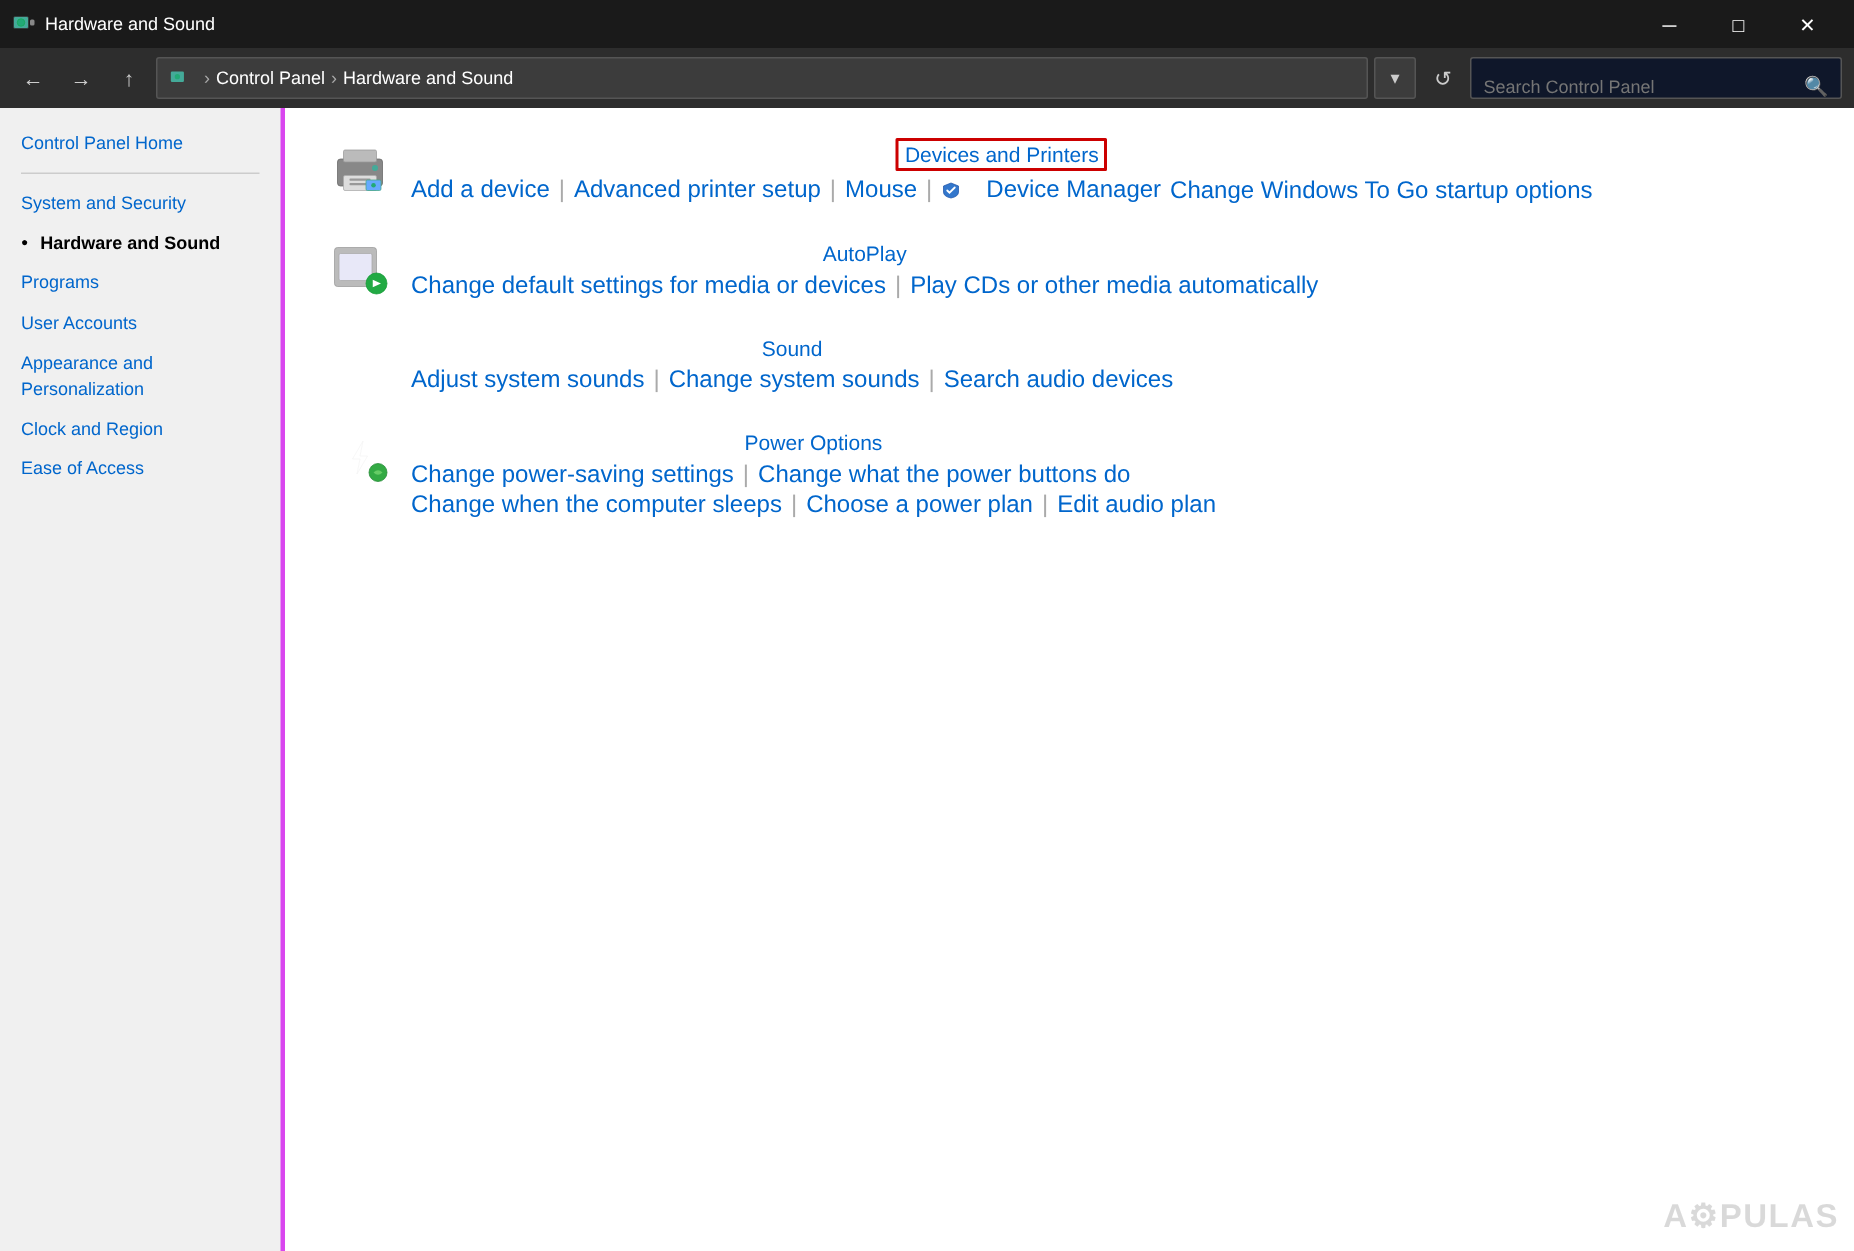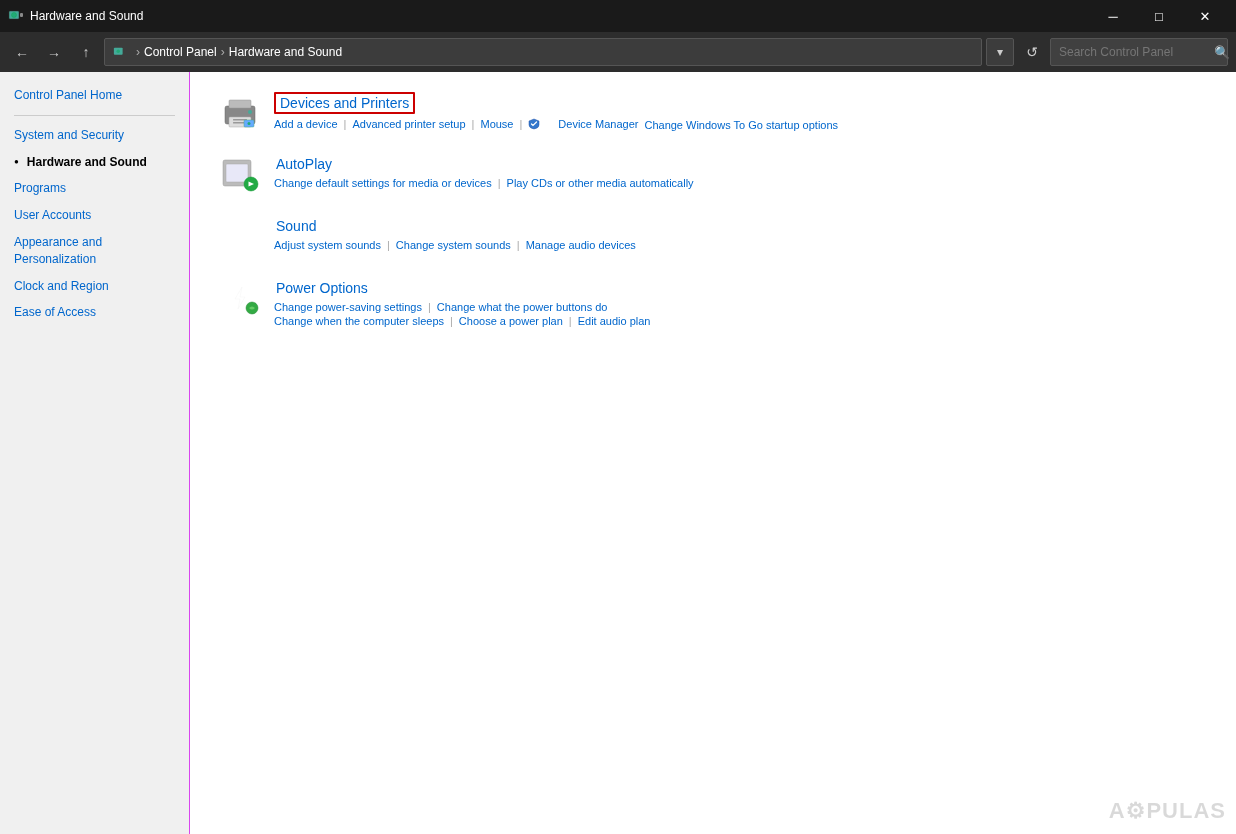--- a/index.html
+++ b/index.html
@@ -115,26 +115,26 @@
       font-size: 14px;
       cursor: pointer;
       width: 28px;
       height: 28px;
       display: flex;
       align-items: center;
       justify-content: center;
       border-radius: 3px;
     }
     .search-box {
-      background: #404040;
+      background: #0f172a;
       border: 1px solid #555;
       height: 28px;
-      width: 178px;
-      display: flex;
-      align-items: center;
+      width: 248px;
+      display: flex;
+      align-items: flex-end;
       padding: 0 8px;
       border-radius: 2px;
     }
     .search-box input {
       background: transparent;
       border: none;
       color: #aaa;
       font-size: 12px;
       outline: none;
       flex: 1;
@@ -151,21 +151,21 @@
     .main-container {
       display: flex;
       height: calc(834px - 32px - 40px);
       background: #fff;
     }
 
     
     .sidebar {
       width: 190px;
       background: #f0f0f0;
-      border-right: 1px solid #d946ef;
+      border-right: 3px solid #d946ef;
       padding: 10px 0;
       flex-shrink: 0;
     }
     .sidebar-item {
       padding: 5px 14px;
       font-size: 12px;
       color: #0066cc;
       cursor: pointer;
       display: flex;
       align-items: center;
@@ -195,20 +195,21 @@
       background: #fff;
       overflow-y: auto;
     }
 
     
     .section-item {
       display: flex;
       align-items: flex-start;
       margin-bottom: 22px;
       gap: 14px;
+      text-align: center;
     }
     .section-icon {
       width: 40px;
       height: 40px;
       flex-shrink: 0;
       display: flex;
       align-items: center;
       justify-content: center;
     }
     .section-content {}
@@ -224,21 +225,21 @@
     .section-title.highlighted {
       border: 2px solid #cc0000;
       padding: 1px 4px;
       border-radius: 1px;
     }
     .section-links {
       display: flex;
       flex-wrap: wrap;
       align-items: center;
       gap: 3px;
-      font-size: 11px;
+      font-size: 16px;
       color: #0066cc;
     }
     .section-link {
       cursor: pointer;
       color: #0066cc;
       text-decoration: none;
     }
     .section-separator {
       color: #aaa;
       margin: 0 3px;
@@ -401,21 +402,21 @@
           <ellipse cx="20" cy="20" r="2" fill="#222"></ellipse>
         </svg>
       </div>
       <div class="section-content">
         <a class="section-title">Sound</a>
         <div class="section-links">
           <a class="section-link">Adjust system sounds</a>
           <span class="section-separator">|</span>
           <a class="section-link">Change system sounds</a>
           <span class="section-separator">|</span>
-          <a class="section-link">Manage audio devices</a>
+          <a class="section-link">Search audio devices</a>
         </div>
       </div>
     </div>
 
     <div class="section-item">
       <div class="section-icon">
         <svg width="40" height="40" viewBox="0 0 40 40">
 
           <ellipse cx="20" cy="20" r="16" fill="#e8c840" stroke="#c8a020" stroke-width="1"></ellipse>
           <ellipse cx="20" cy="20" r="10" fill="#d4a010" stroke="#b08000" stroke-width="0.5"></ellipse>

